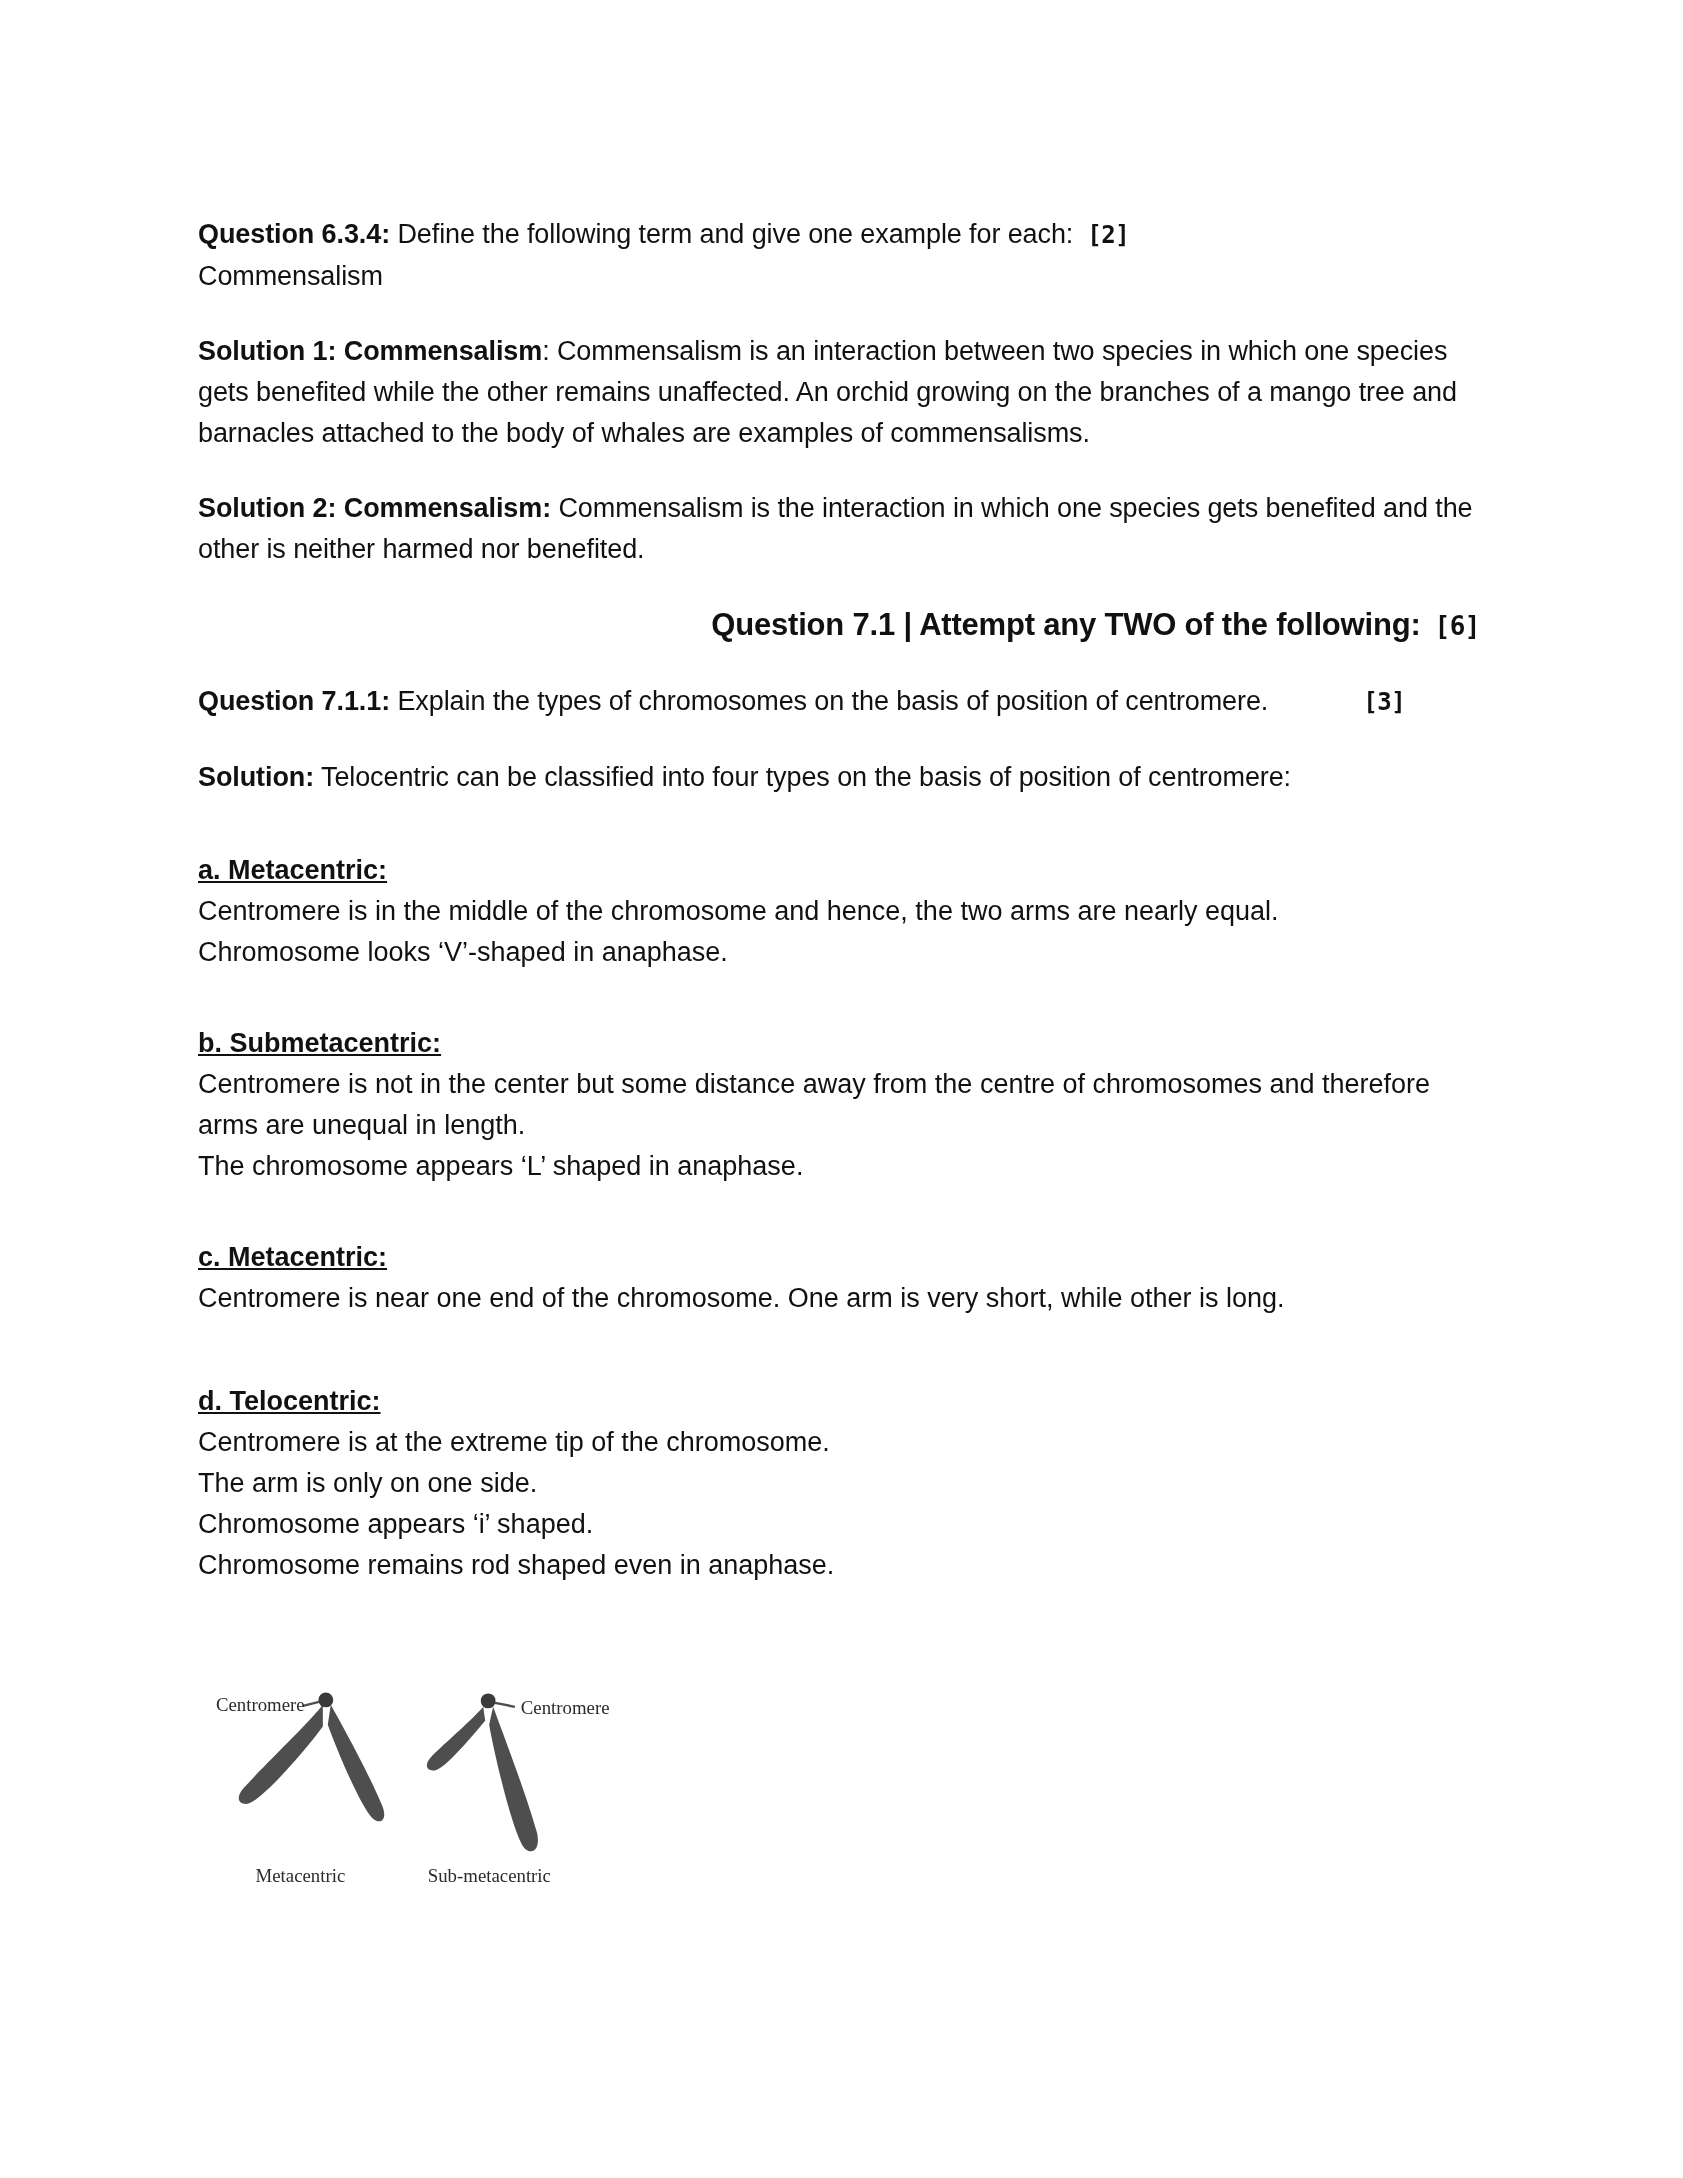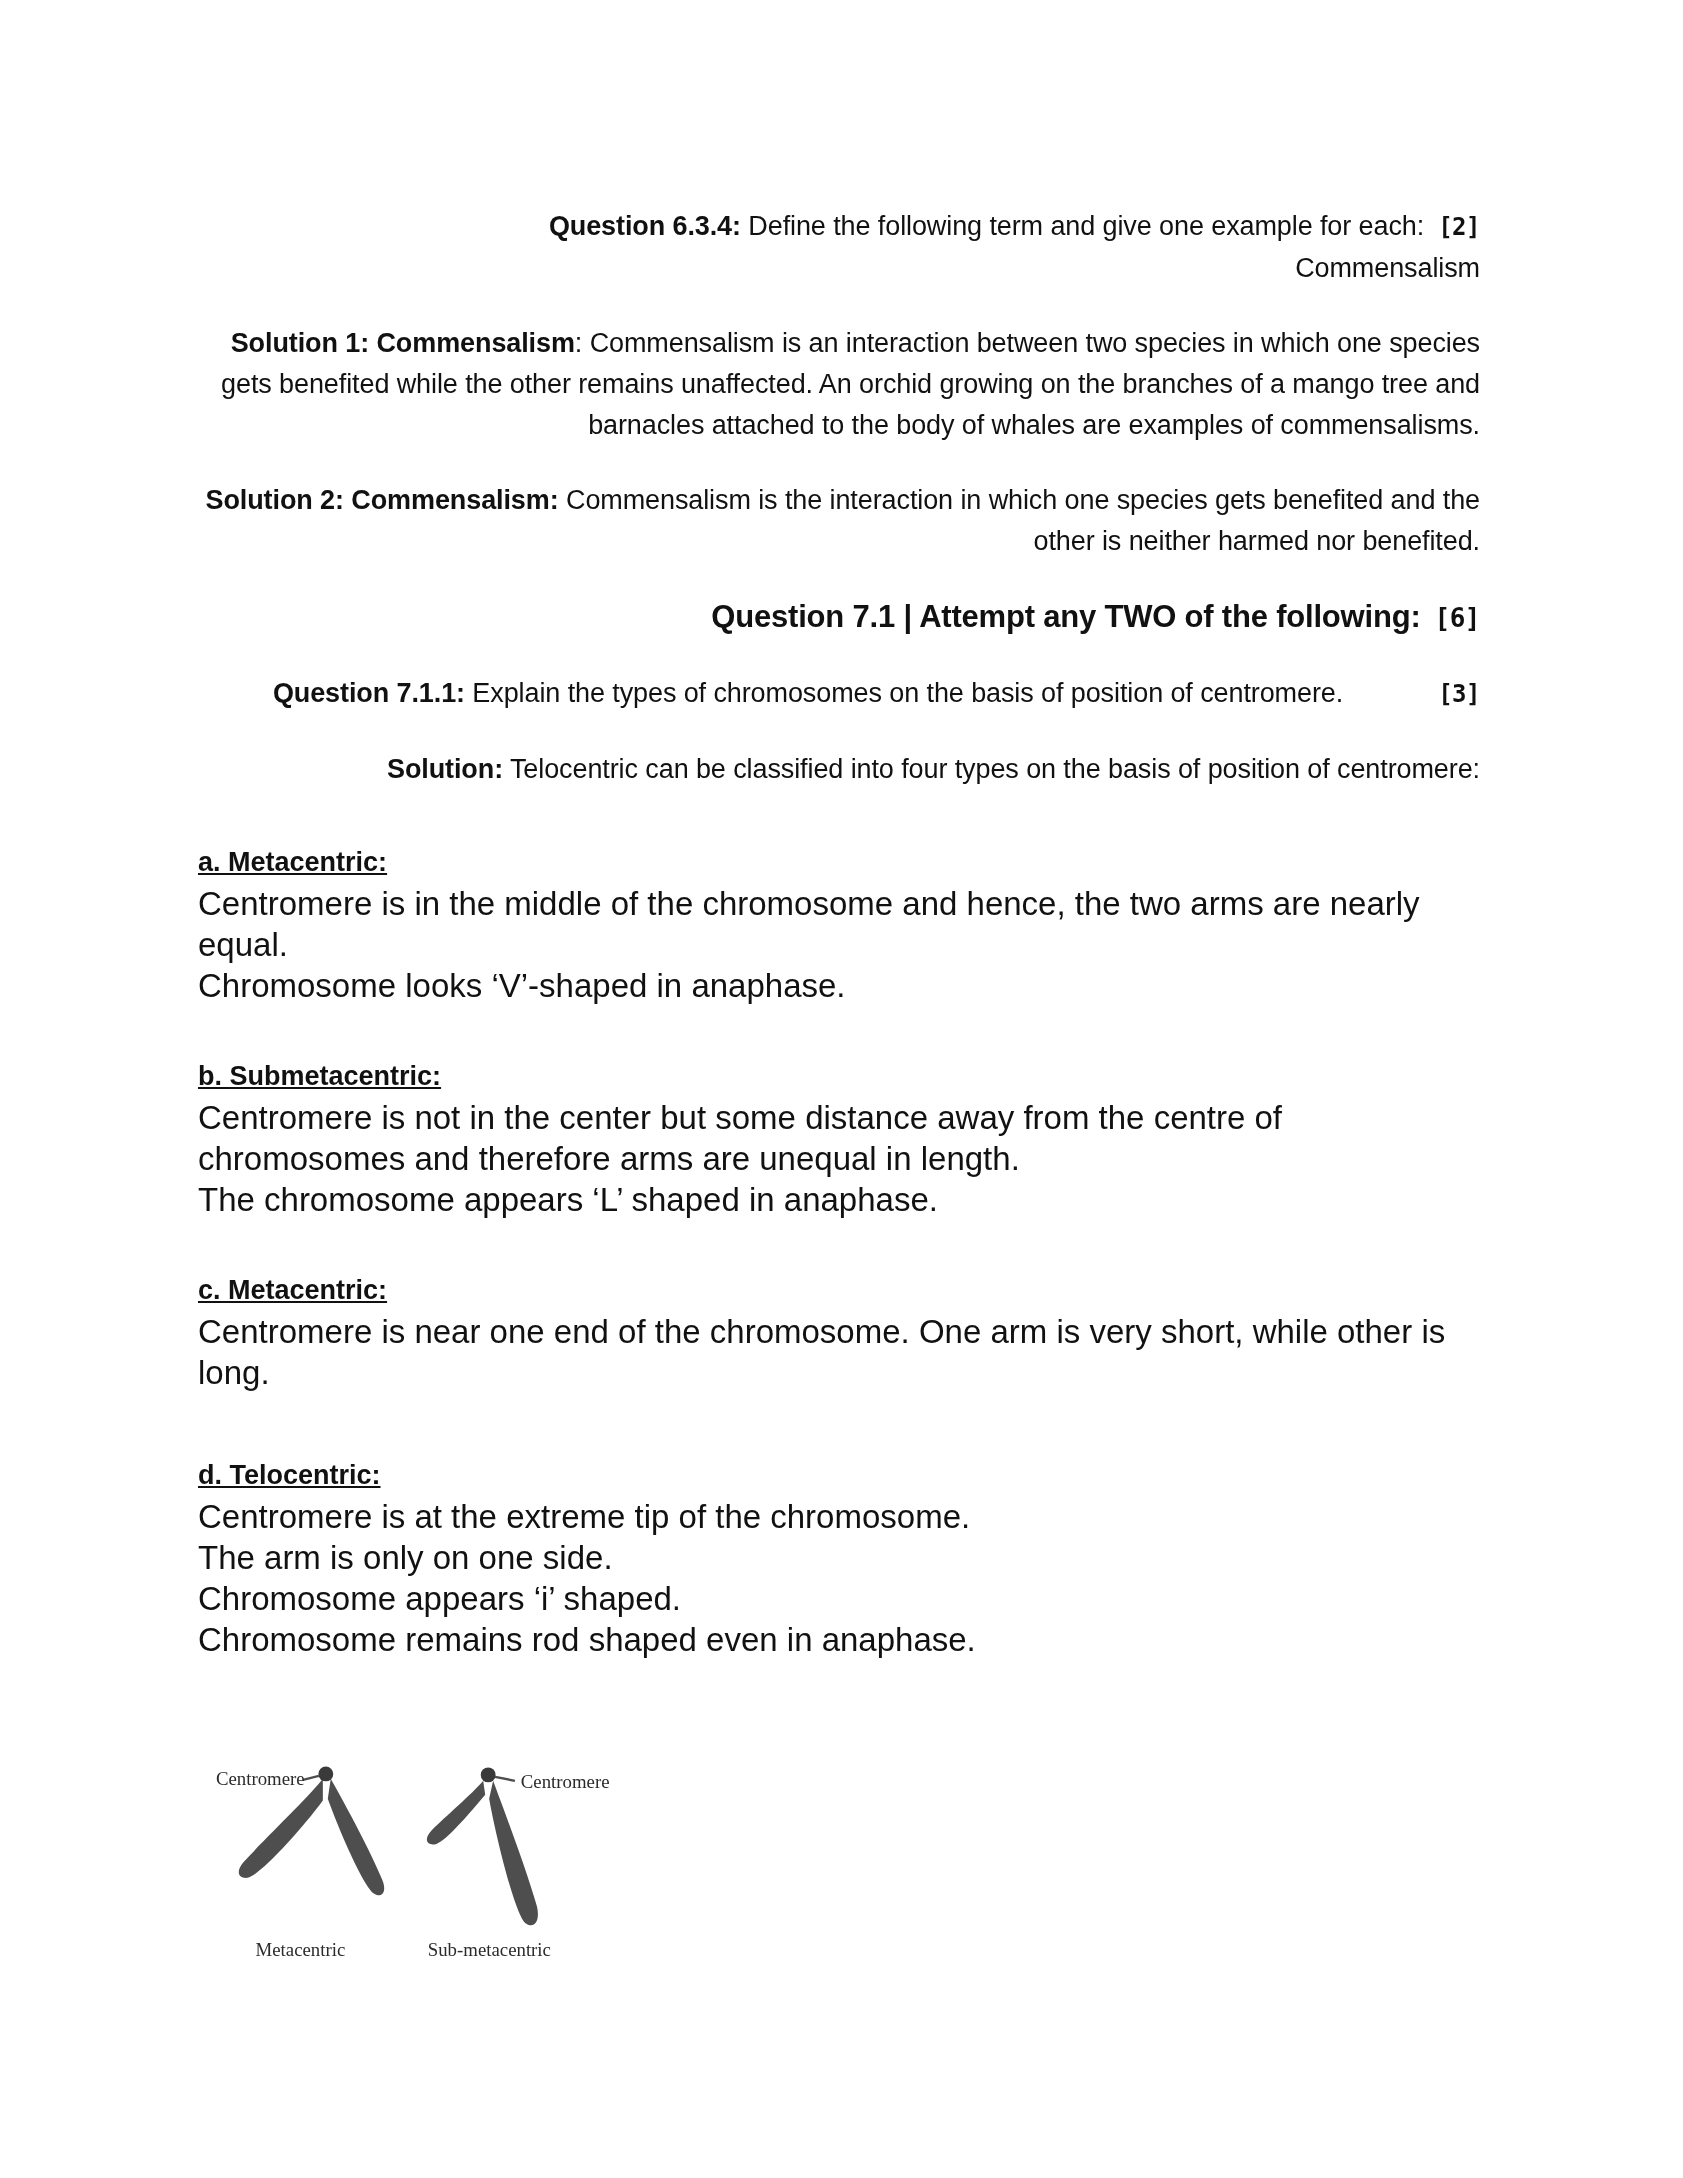--- a/index.html
+++ b/index.html
@@ -22,23 +22,22 @@
     box-sizing: border-box;
     padding: 198px 208px 0 198px;
   }
   .content {
     width: 1282px;
   }
   
   .para {
     font-size: 27px;
     line-height: 41px;
-    margin: 8px 0 34px 0;
+    margin: 16px 0 34px 0;
     letter-spacing: -0.1px;
-    text-align: right;
   }
   .lead {
     font-weight: bold;
   }
   .mark {
     font-family: "DejaVu Sans Mono", monospace;
     font-weight: bold;
     font-size: 24px;
     letter-spacing: -0.5px;
   }
@@ -62,21 +61,21 @@
     margin: 0 0 32px 0;
   }
   .type-title {
     font-size: 27px;
     line-height: 41px;
     font-weight: bold;
     margin: 0;
     text-decoration: underline;
   }
   .type-line {
-    font-size: 33px;
+    font-size: 27px;
     line-height: 41px;
     margin: 0;
   }
   .spacer-18 { height: 18px; }
   .spacer-30 { height: 30px; }
 
   
   .figure {
     margin-top: 95px;
     margin-left: 10px;

